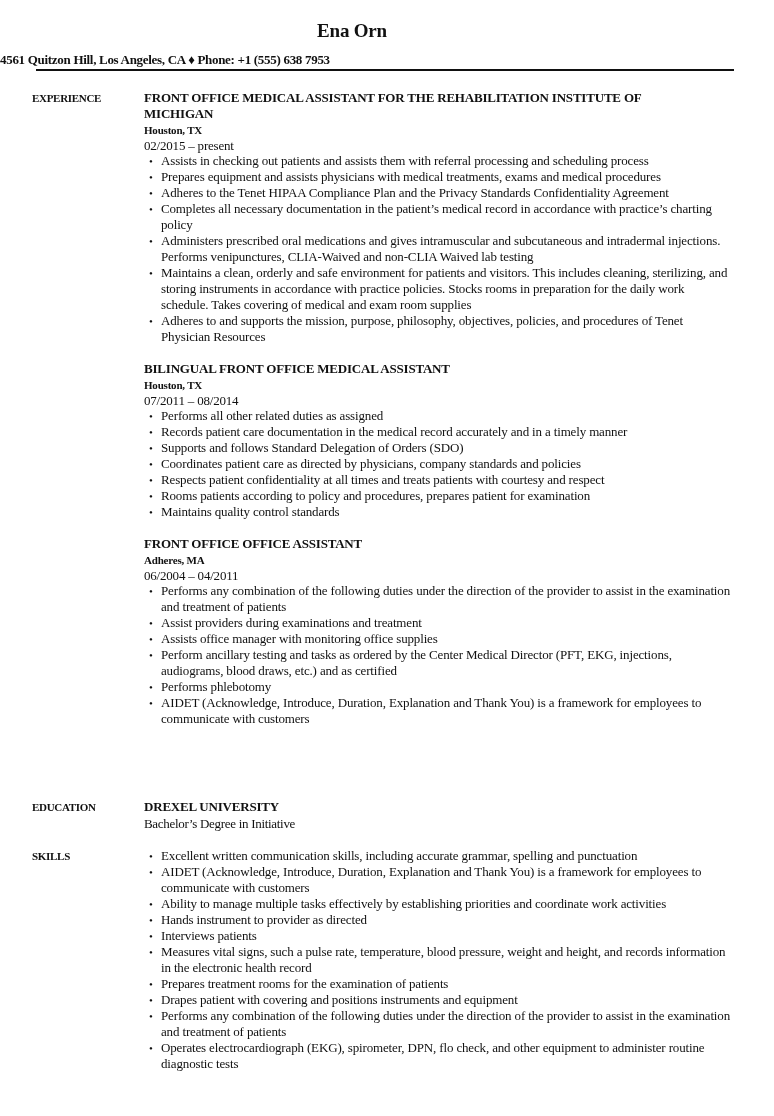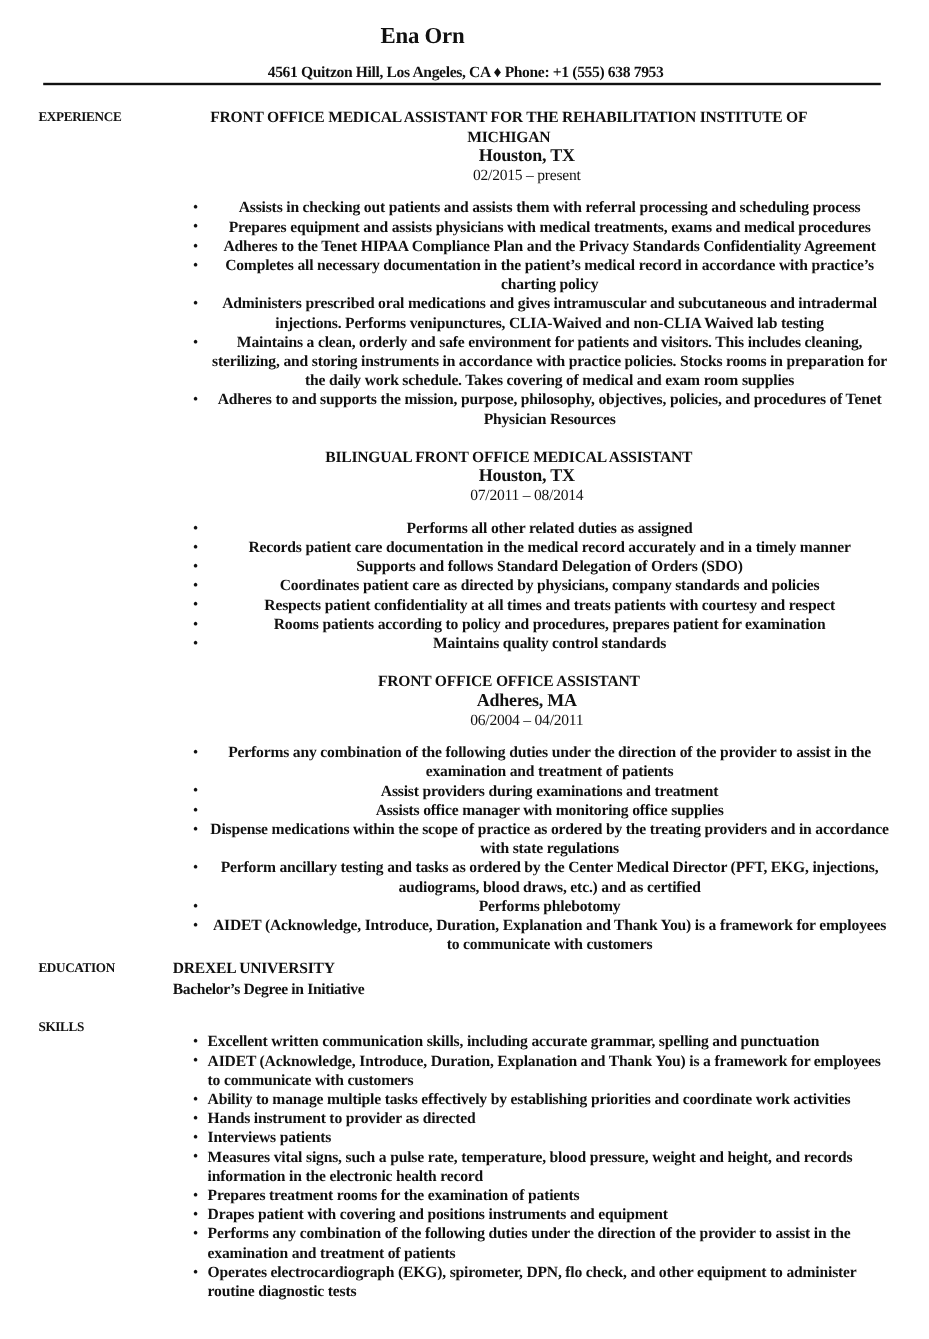--- a/index.html
+++ b/index.html
@@ -9,45 +9,45 @@
     color: #111111;
     position: relative;
   }
   .page { position: absolute; left: 0; top: 0; width: 774px; height: 1116px; }
   .name {
     position: absolute; top: 20px; left: 0; width: 704px;
     text-align: center; font-weight: bold; font-size: 19px; letter-spacing: -0.2px;
   }
   .contact {
     position: absolute; top: 52px; left: 0; width: 682px;
-    text-align: center; font-weight: bold; font-size: 13px; letter-spacing: -0.3px; margin-left: 47px;
+    text-align: left; font-weight: bold; font-size: 13px; letter-spacing: -0.3px;
   }
   .rule {
     position: absolute; top: 69px; left: 36px; width: 698px; height: 2px; background: #111;
   }
   .section { position: absolute; left: 0; width: 774px; }
   .section-label {
     position: absolute; left: 32px; top: 0;
     font-weight: bold; font-size: 11px; letter-spacing: -0.3px; line-height: 16px;
   }
   .section-body { position: absolute; left: 144px; top: 0; width: 590px; }
-  .job { margin: 0 0 16px 0; text-align: center; }
+  .job { margin: 0 0 16px 0; }
   .job-title { font-weight: bold; font-size: 13px; line-height: 16px; letter-spacing: -0.2px; width: 560px; }
-  .job-location { font-weight: bold; font-size: 15px; line-height: 16px; letter-spacing: -0.2px; }
+  .job-location { font-weight: bold; font-size: 11px; line-height: 16px; letter-spacing: -0.2px; }
   .job-dates { font-size: 13px; line-height: 15px; letter-spacing: -0.2px; }
-  ul.bullets { list-style: none; margin: 12px; padding: 0; font-weight: bold; }
+  ul.bullets { list-style: none; margin: 0; padding: 0; }
   ul.bullets li {
     position: relative; padding-left: 17px; font-size: 13px; line-height: 16px;
     letter-spacing: -0.15px; width: 570px;
   }
   ul.bullets li::before {
     content: "\2022"; position: absolute; left: 5px; top: 0; font-size: 11px;
   }
   .edu-school { font-weight: bold; font-size: 13px; line-height: 16px; letter-spacing: -0.2px; }
-  .edu-degree { font-weight: bold; font-size: 13px; line-height: 17px; letter-spacing: -0.3px; }
+  .edu-degree { font-weight: normal; font-size: 13px; line-height: 17px; letter-spacing: -0.3px; }
 </style>
 </head>
 <body>
 
 <div class="page">
 
   <div class="name">Ena Orn</div>
   <div class="contact">4561 Quitzon Hill, Los Angeles, CA ♦ Phone: +1 (555) 638 7953</div>
   <div class="rule"></div>
 
@@ -86,21 +86,20 @@
       </div>
 
       <div class="job">
         <div class="job-title">FRONT OFFICE OFFICE ASSISTANT</div>
         <div class="job-location">Adheres, MA</div>
         <div class="job-dates">06/2004 – 04/2011</div>
         <ul class="bullets">
           <li>Performs any combination of the following duties under the direction of the provider to assist in the examination and treatment of patients</li>
           <li>Assist providers during examinations and treatment</li>
           <li>Assists office manager with monitoring office supplies</li>
-          <li>Dispense medications within the scope of practice as ordered by the treating providers and in accordance with state regulations</li>
           <li>Perform ancillary testing and tasks as ordered by the Center Medical Director (PFT, EKG, injections, audiograms, blood draws, etc.) and as certified</li>
           <li>Performs phlebotomy</li>
           <li>AIDET (Acknowledge, Introduce, Duration, Explanation and Thank You) is a framework for employees to communicate with customers</li>
         </ul>
       </div>
 
     </div>
   </div>
 
   <div class="section" style="top:799px;">

